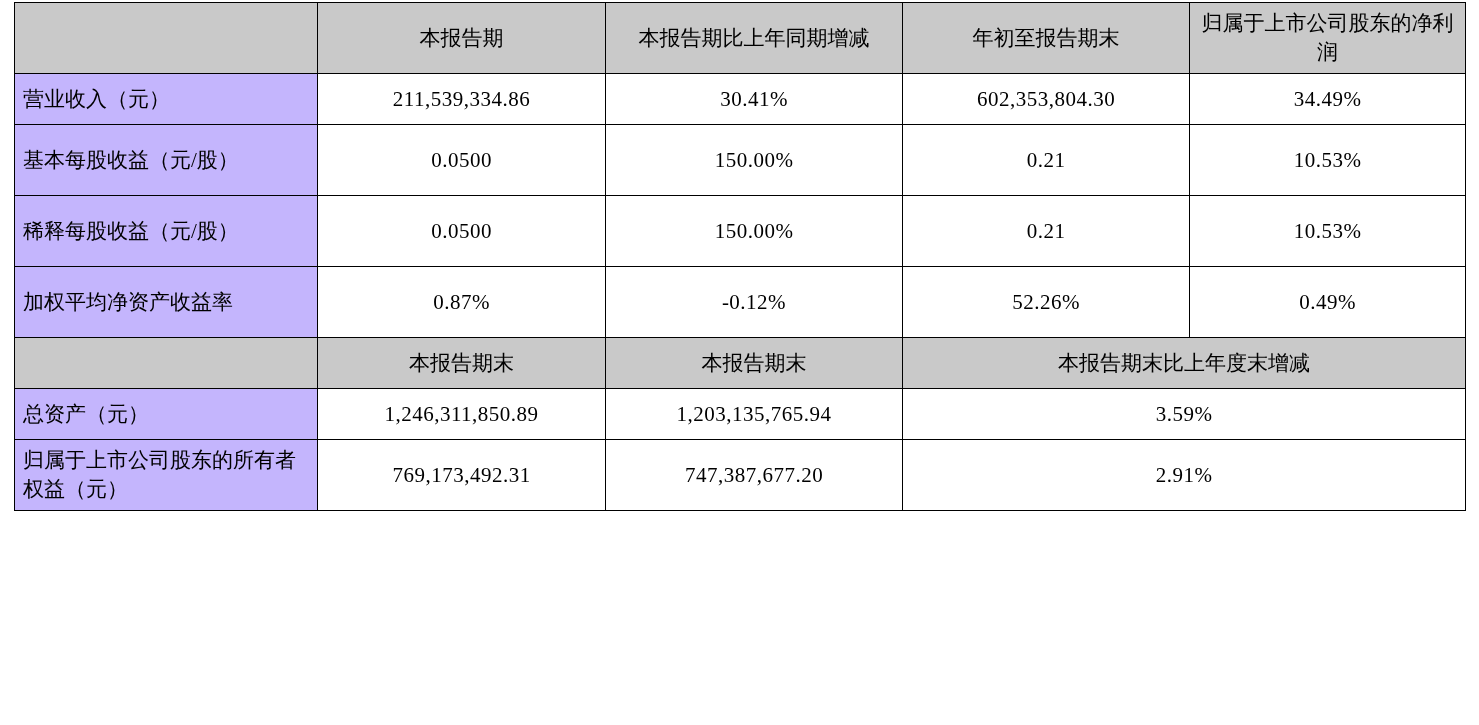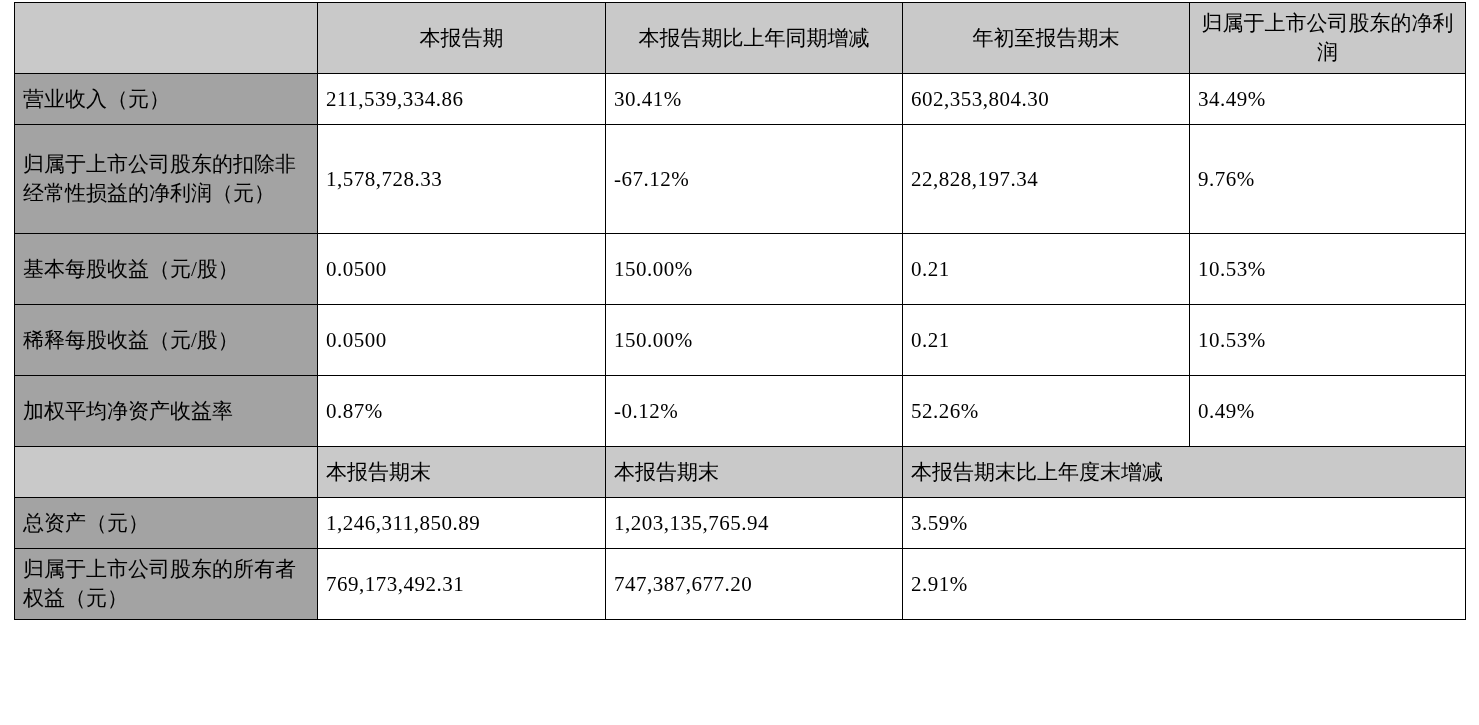--- a/index.html
+++ b/index.html
@@ -40,36 +40,37 @@
   col.c1 { width: 288px; }
   col.c2 { width: 297px; }
   col.c3 { width: 287px; }
   col.c4 { width: 276px; }
 
   .hdr {
     background: #c9c9c9;
     text-align: center;
   }
   .rowlabel {
-    background: #a3a3a3;
+    background: #c4b5fd;
     text-align: left;
   }
   .num {
-    text-align: left;
+    text-align: center;
     background: #ffffff;
     font-family: "Liberation Serif", "DejaVu Serif", serif;
     letter-spacing: 0.5px;
   }
   .dash {
     text-align: center;
     background: #c9c9c9;
     letter-spacing: 0.5px;
   }
   .mid-hdr {
     background: #c9c9c9;
+    text-align: center;
   }
   .blank-cell {
     background: #c9c9c9;
   }
   tr.tall td { height: 42px; }
   tr.tall2 td { height: 62px; }
   tr.tall3 td { height: 100px; }
 </style>
 </head>
 <body>
@@ -94,27 +95,20 @@
 
       <tr class="tall">
         <td class="rowlabel">营业收入（元）</td>
         <td class="num">211,539,334.86</td>
         <td class="num">30.41%</td>
         <td class="num">602,353,804.30</td>
         <td class="num">34.49%</td>
       </tr>
 
 
-      <tr class="tall3">
-        <td class="rowlabel">归属于上市公司股东的扣除非经常性损益的净利润（元）</td>
-        <td class="num">1,578,728.33</td>
-        <td class="num">-67.12%</td>
-        <td class="num">22,828,197.34</td>
-        <td class="num">9.76%</td>
-      </tr>
 
 
       <tr class="tall2">
         <td class="rowlabel">基本每股收益（元/股）</td>
         <td class="num">0.0500</td>
         <td class="num">150.00%</td>
         <td class="num">0.21</td>
         <td class="num">10.53%</td>
       </tr>
 

